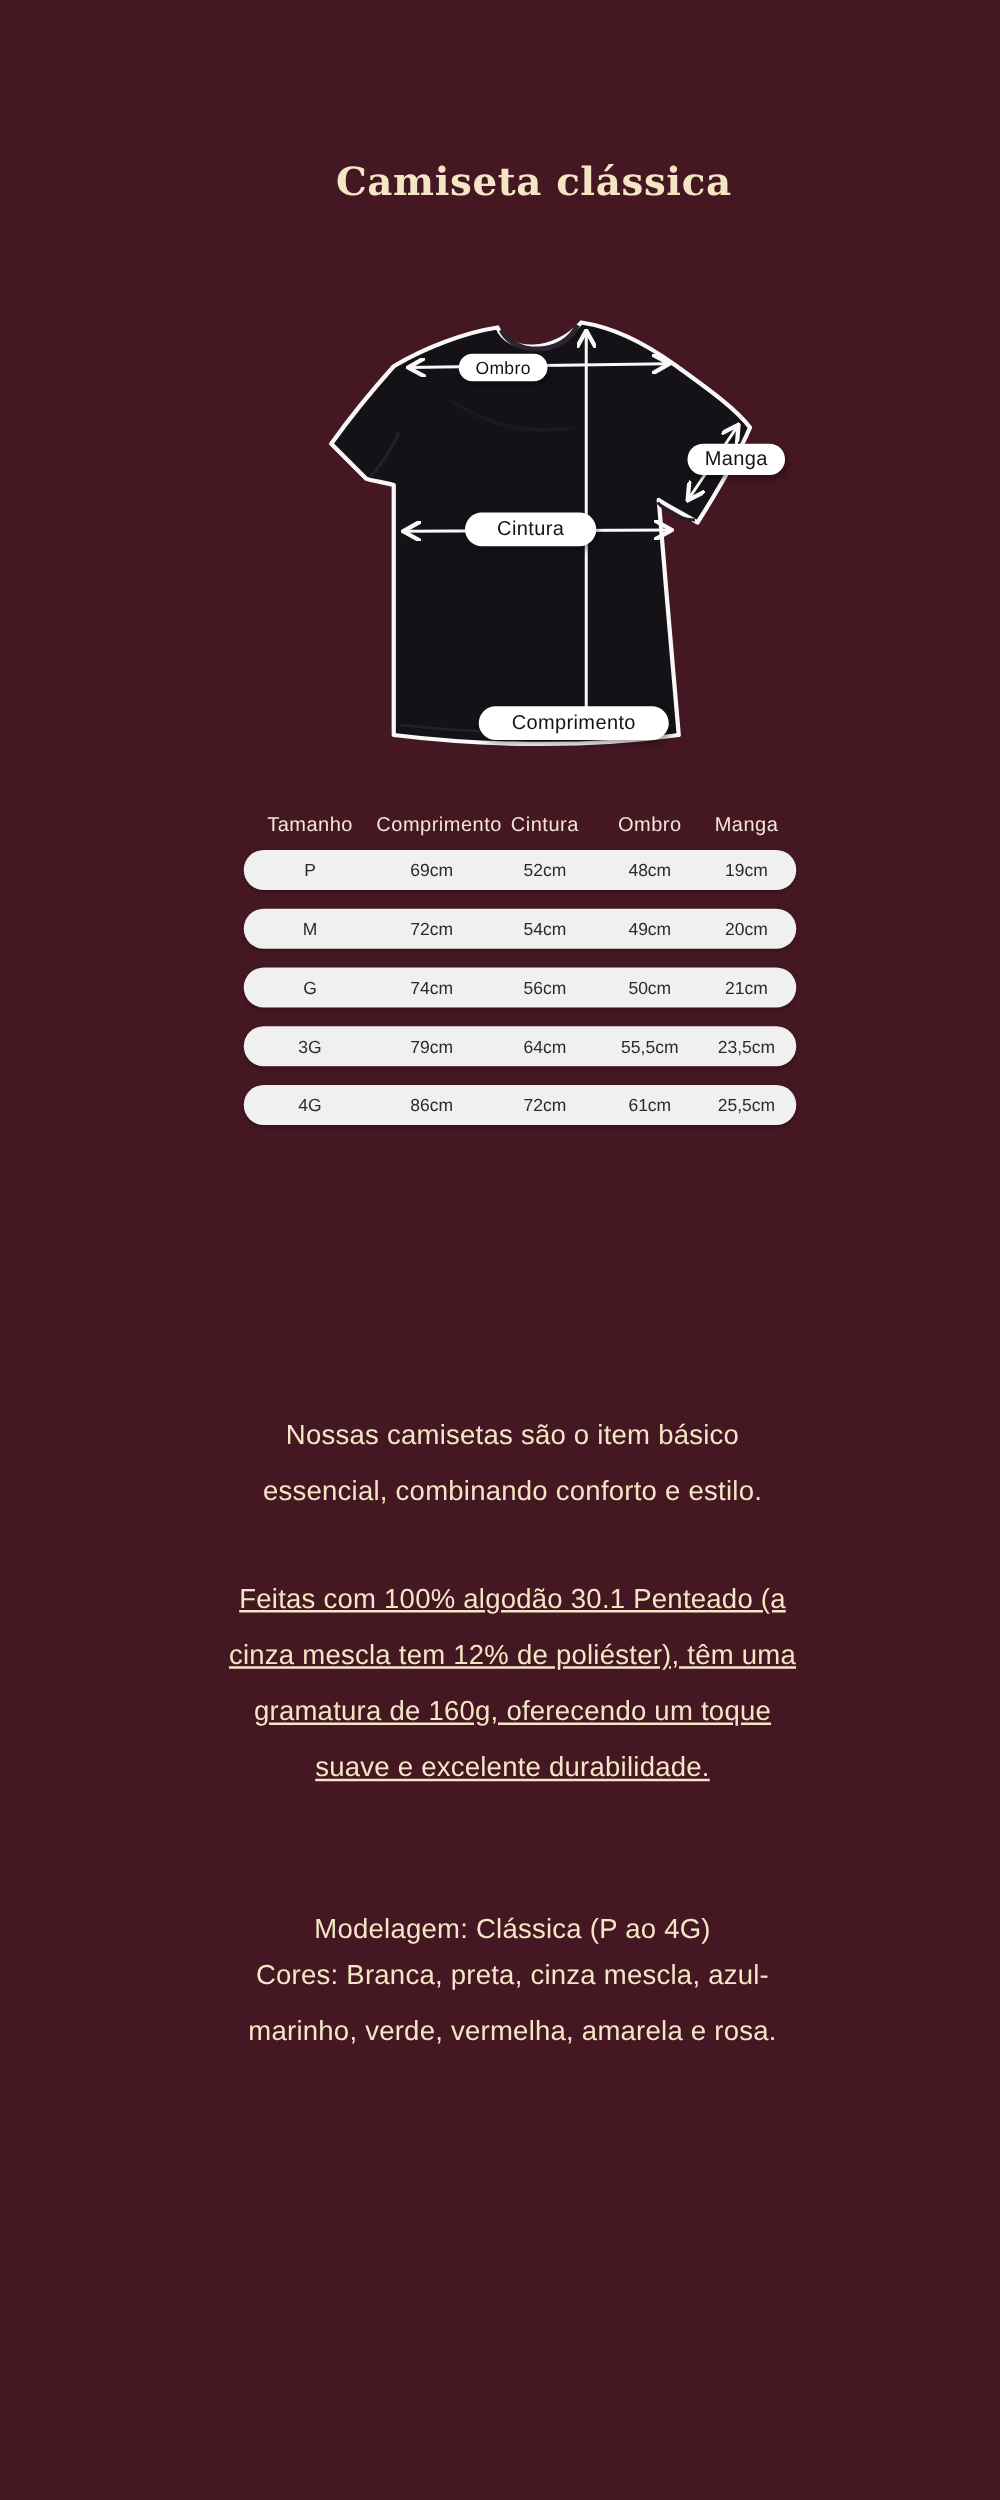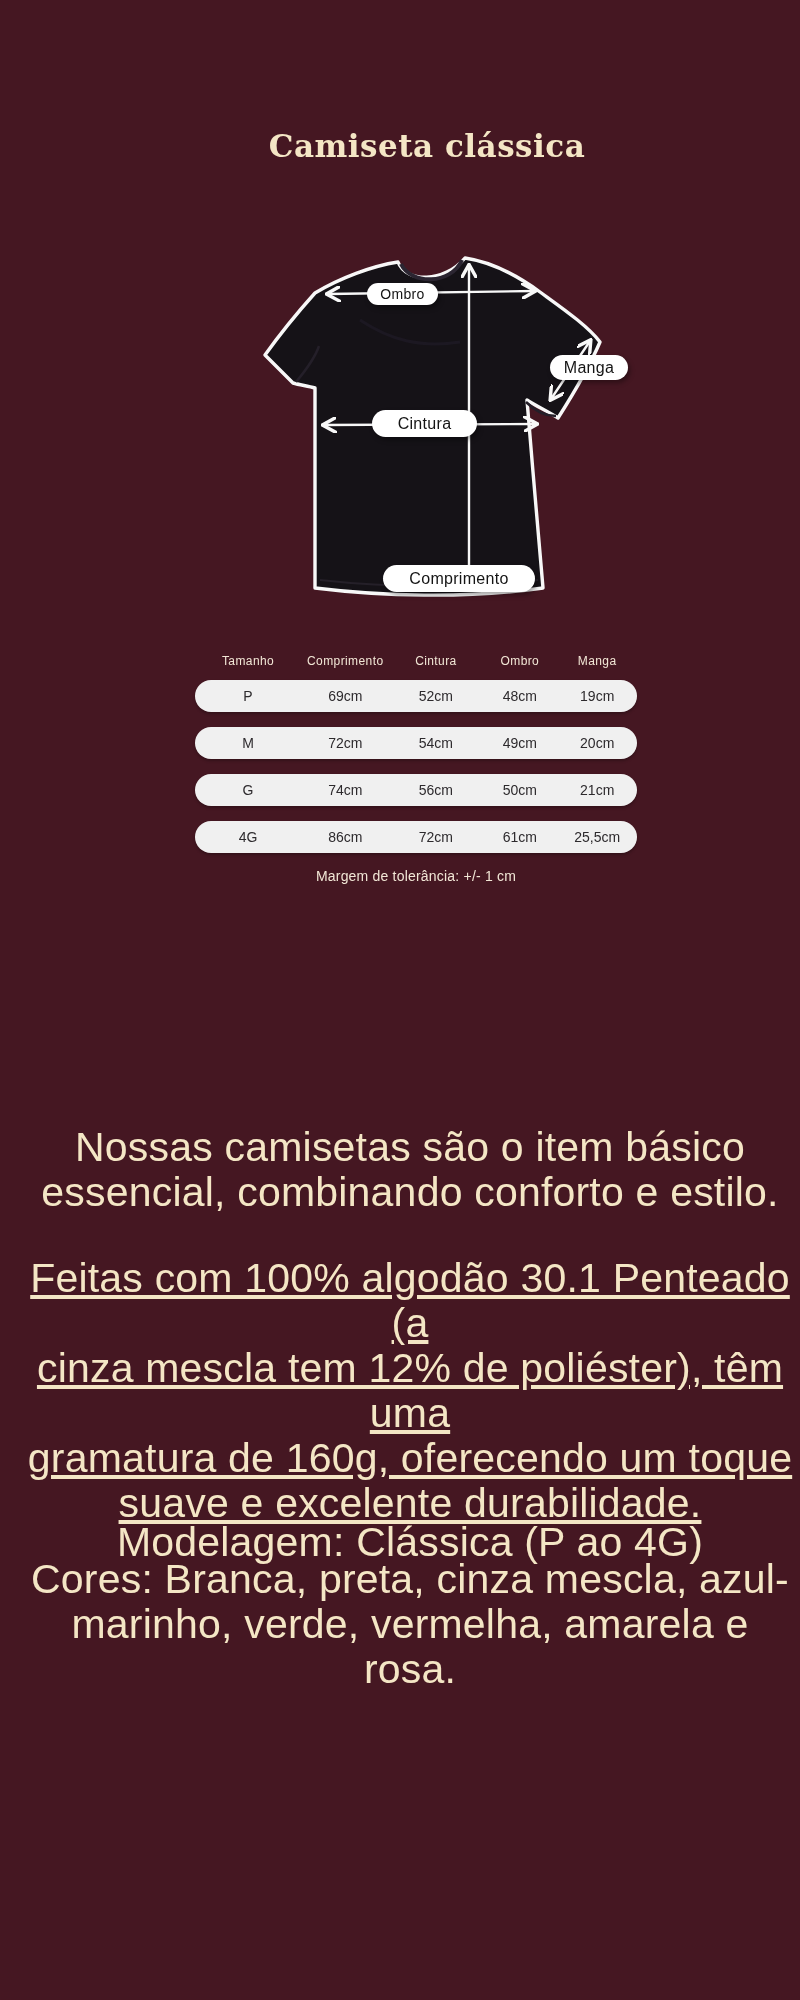--- a/index.html
+++ b/index.html
@@ -48,21 +48,21 @@
   .size-table { position: absolute; left: 195px; top: 650px; width: 442px; }
   .thead, .trow {
     display: grid;
     grid-template-columns: 24% 20% 21% 17% 18%;
     align-items: center;
   }
   .thead {
     height: 22px;
     margin-bottom: 8px;
     color: #f2e7d6;
-    font-size: 12px;
+    font-size: 16px;
     letter-spacing: 0.4px;
   }
   .thead span { text-align: center; }
   .trow {
     height: 32px;
     margin-bottom: 15px;
     background: #f0f0f0;
     border-radius: 16px;
     box-shadow: 0 2px 3px rgba(0,0,0,0.25);
     color: #2d2a2d;
@@ -78,21 +78,21 @@
   }
 
   
   .para {
     position: absolute;
     left: 20px; width: 780px;
     margin: 0;
     text-align: center;
     white-space: pre-line;
     color: #f4e6c5;
-    font-size: 41px;
+    font-size: 22px;
     line-height: 45px;
     letter-spacing: 0.2px;
   }
   .p0 { top: 1125px; }
   .p1 { top: 1256px; text-decoration: underline; }
   .p2 { top: 1520px; }
   .p3 { top: 1557px; }
 </style>
 </head>
 <body>
@@ -170,28 +170,34 @@
           <span class="tcell">20cm</span>
         </div>
         <div class="trow">
           <span class="tcell">G</span>
           <span class="tcell">74cm</span>
           <span class="tcell">56cm</span>
           <span class="tcell">50cm</span>
           <span class="tcell">21cm</span>
         </div>
         <div class="trow">
+          <span class="tcell">3G</span>
+          <span class="tcell">79cm</span>
+          <span class="tcell">64cm</span>
+          <span class="tcell">55,5cm</span>
+          <span class="tcell">23,5cm</span>
+        </div>
+        <div class="trow">
           <span class="tcell">4G</span>
           <span class="tcell">86cm</span>
           <span class="tcell">72cm</span>
           <span class="tcell">61cm</span>
           <span class="tcell">25,5cm</span>
         </div>
       </div>
-    <div class="tolerance">Margem de tolerância: +/- 1 cm</div>
   </div>
 
   <div id="paragraphs">
       <p class="para p0">Nossas camisetas são o item básico
 essencial, combinando conforto e estilo.</p>
       <p class="para p1">Feitas com 100% algodão 30.1 Penteado (a
 cinza mescla tem 12% de poliéster), têm uma
 gramatura de 160g, oferecendo um toque
 suave e excelente durabilidade.</p>
       <p class="para p2">Modelagem: Clássica (P ao 4G)</p>

